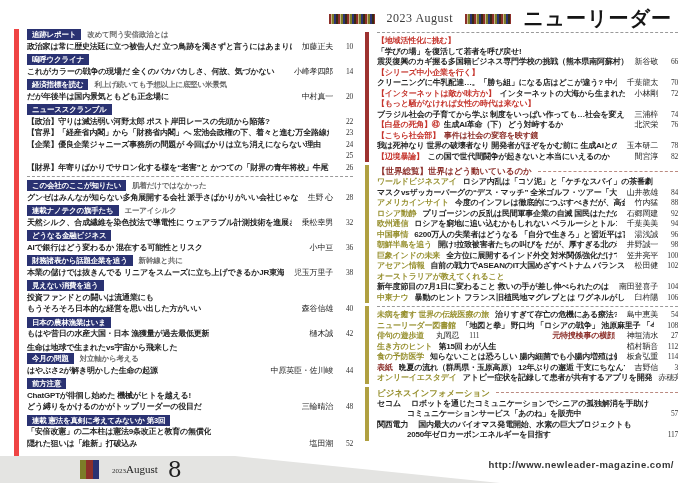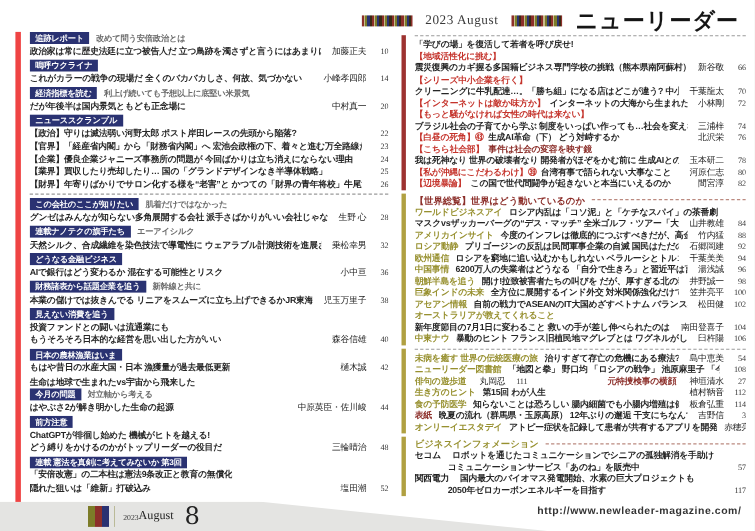--- a/index.html
+++ b/index.html
@@ -116,21 +116,20 @@
             <span class="txt">【官界】「経産省内閣」から「財務省内閣」へ 宏池会政権の下、着々と進む万全路線だが</span>
             <span class="spacer"></span>
             <span class="pnum">23</span>
           </div>
           <div class="row">
             <span class="txt">【企業】優良企業ジャニーズ事務所の問題が 今回ばかりは立ち消えにならない理由</span>
             <span class="spacer"></span>
             <span class="pnum">24</span>
           </div>
           <div class="row">
-            <span class="txt">【業界】買収したり売却したり… 国の「グランドデザインなき半導体戦略」</span>
             <span class="spacer"></span>
             <span class="pnum">25</span>
           </div>
           <div class="row">
             <span class="txt">【財界】年寄りばかりでサロン化する様を“老害”と かつての「財界の青年将校」牛尾治朗氏ご逝去</span>
             <span class="spacer"></span>
             <span class="pnum">26</span>
           </div>
         </div>
         <div class="dashed"></div>
@@ -251,25 +250,25 @@
             <span class="spacer"></span>
             <span class="author">塩田潮</span>
             <span class="pnum">52</span>
           </div>
         </div>
       </section>
     <section class="col-right">
         <div class="rsec ">
           <div class="dashed"></div>
           <div class="row">
+            <span class="bracket">【地域活性化に挑む】</span>
+            <span class="spacer"></span>
+          </div>
+          <div class="row">
             <span class="txt">「学びの場」を復活して若者を呼び戻せ!</span>
-            <span class="spacer"></span>
-          </div>
-          <div class="row">
-            <span class="bracket">【地域活性化に挑む】</span>
             <span class="spacer"></span>
           </div>
           <div class="row">
             <span class="txt">震災復興のカギ握る多国籍ビジネス専門学校の挑戦（熊本県南阿蘇村）</span>
             <span class="spacer"></span>
             <span class="author">新谷敬</span>
             <span class="pnum">66</span>
           </div>
           <div class="row">
             <span class="bracket">【シリーズ中小企業を行く】</span>
@@ -308,27 +307,20 @@
           <div class="row">
             <span class="bracket">【こちら社会部】</span>
             <span class="brnote">事件は社会の変容を映す鏡</span>
             <span class="spacer"></span>
           </div>
           <div class="row">
             <span class="txt">我は死神なり 世界の破壊者なり 開発者がほぞをかむ前に 生成AIとの取り組み方は</span>
             <span class="spacer"></span>
             <span class="author">玉本研二</span>
             <span class="pnum">78</span>
-          </div>
-          <div class="row">
-            <span class="bracket">【私が沖縄にこだわるわけ】㊴</span>
-            <span class="txt">台湾有事で語られない大事なこと</span>
-            <span class="spacer"></span>
-            <span class="author">河原仁志</span>
-            <span class="pnum">80</span>
           </div>
           <div class="row">
             <span class="bracket">【辺境暴論】</span>
             <span class="txt">この国で世代間闘争が起きないと本当にいえるのか</span>
             <span class="spacer"></span>
             <span class="author">間宮淳</span>
             <span class="pnum">82</span>
           </div>
         </div>
         <div class="rsec olive">

